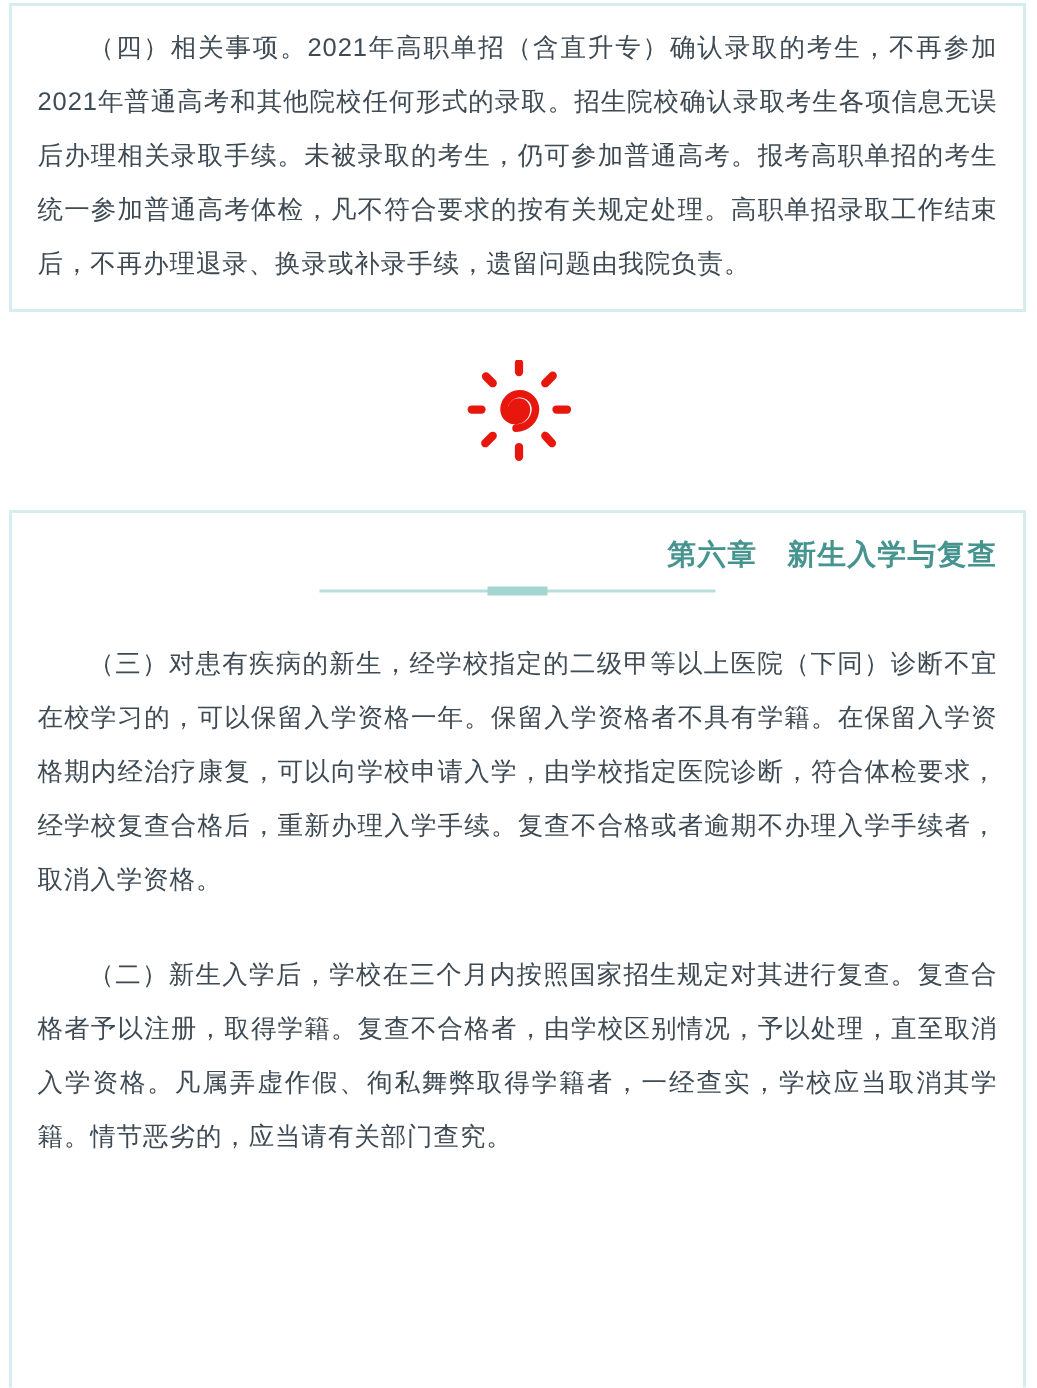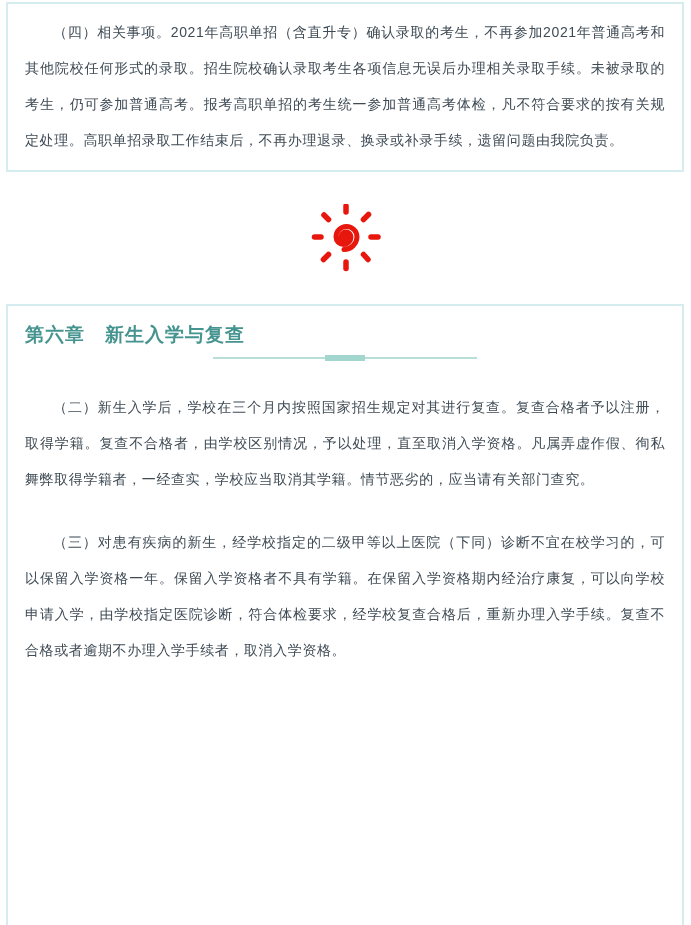--- a/index.html
+++ b/index.html
@@ -26,40 +26,40 @@
   .card-notice {
     margin-top: 2px;
     padding: 10px 17px 12px 17px;
   }
   .card-chapter {
     padding: 14px 17px 20px 17px;
     height: 650px; 
   }
   .body-text {
     color: #3e4a54;
-    font-size: 14px;
+    font-size: 17px;
     line-height: 36px;
     letter-spacing: 0.6px;
     text-align: justify;
     text-indent: 2em;
     margin: 0;
   }
   .divider-zone {
     height: 132px;
     display: flex;
     align-items: center;
     justify-content: center;
   }
   .sun-icon {
     width: 72px;
     height: 68px;
     display: block;
   }
   .chapter-heading {
-    text-align: left;
+    text-align: right;
     color: #46948f;
     font-size: 19px;
     font-weight: bold;
     letter-spacing: 1px;
     line-height: 26px;
     margin: 2px 0 0 0;
   }
   .heading-underline {
     position: relative;
     width: 264px;
@@ -123,18 +123,18 @@
   </div>
 
   <div class="card card-chapter">
     <h2 class="chapter-heading">第六章　新生入学与复查</h2>
     <div class="heading-underline">
       <div class="thin-line"></div>
       <div class="thick-segment"></div>
     </div>
 
 
+    <p class="body-text chapter-paragraph">（三）对患有疾病的新生，经学校指定的二级甲等以上医院（下同）诊断不宜在校学习的，可以保留入学资格一年。保留入学资格者不具有学籍。在保留入学资格期内经治疗康复，可以向学校申请入学，由学校指定医院诊断，符合体检要求，经学校复查合格后，重新办理入学手续。复查不合格或者逾期不办理入学手续者，取消入学资格。</p>
+
     <p class="body-text chapter-paragraph">（二）新生入学后，学校在三个月内按照国家招生规定对其进行复查。复查合格者予以注册，取得学籍。复查不合格者，由学校区别情况，予以处理，直至取消入学资格。凡属弄虚作假、徇私舞弊取得学籍者，一经查实，学校应当取消其学籍。情节恶劣的，应当请有关部门查究。</p>
-
-    <p class="body-text chapter-paragraph">（三）对患有疾病的新生，经学校指定的二级甲等以上医院（下同）诊断不宜在校学习的，可以保留入学资格一年。保留入学资格者不具有学籍。在保留入学资格期内经治疗康复，可以向学校申请入学，由学校指定医院诊断，符合体检要求，经学校复查合格后，重新办理入学手续。复查不合格或者逾期不办理入学手续者，取消入学资格。</p>
   </div>
 
 </div>
 
 </body></html>

